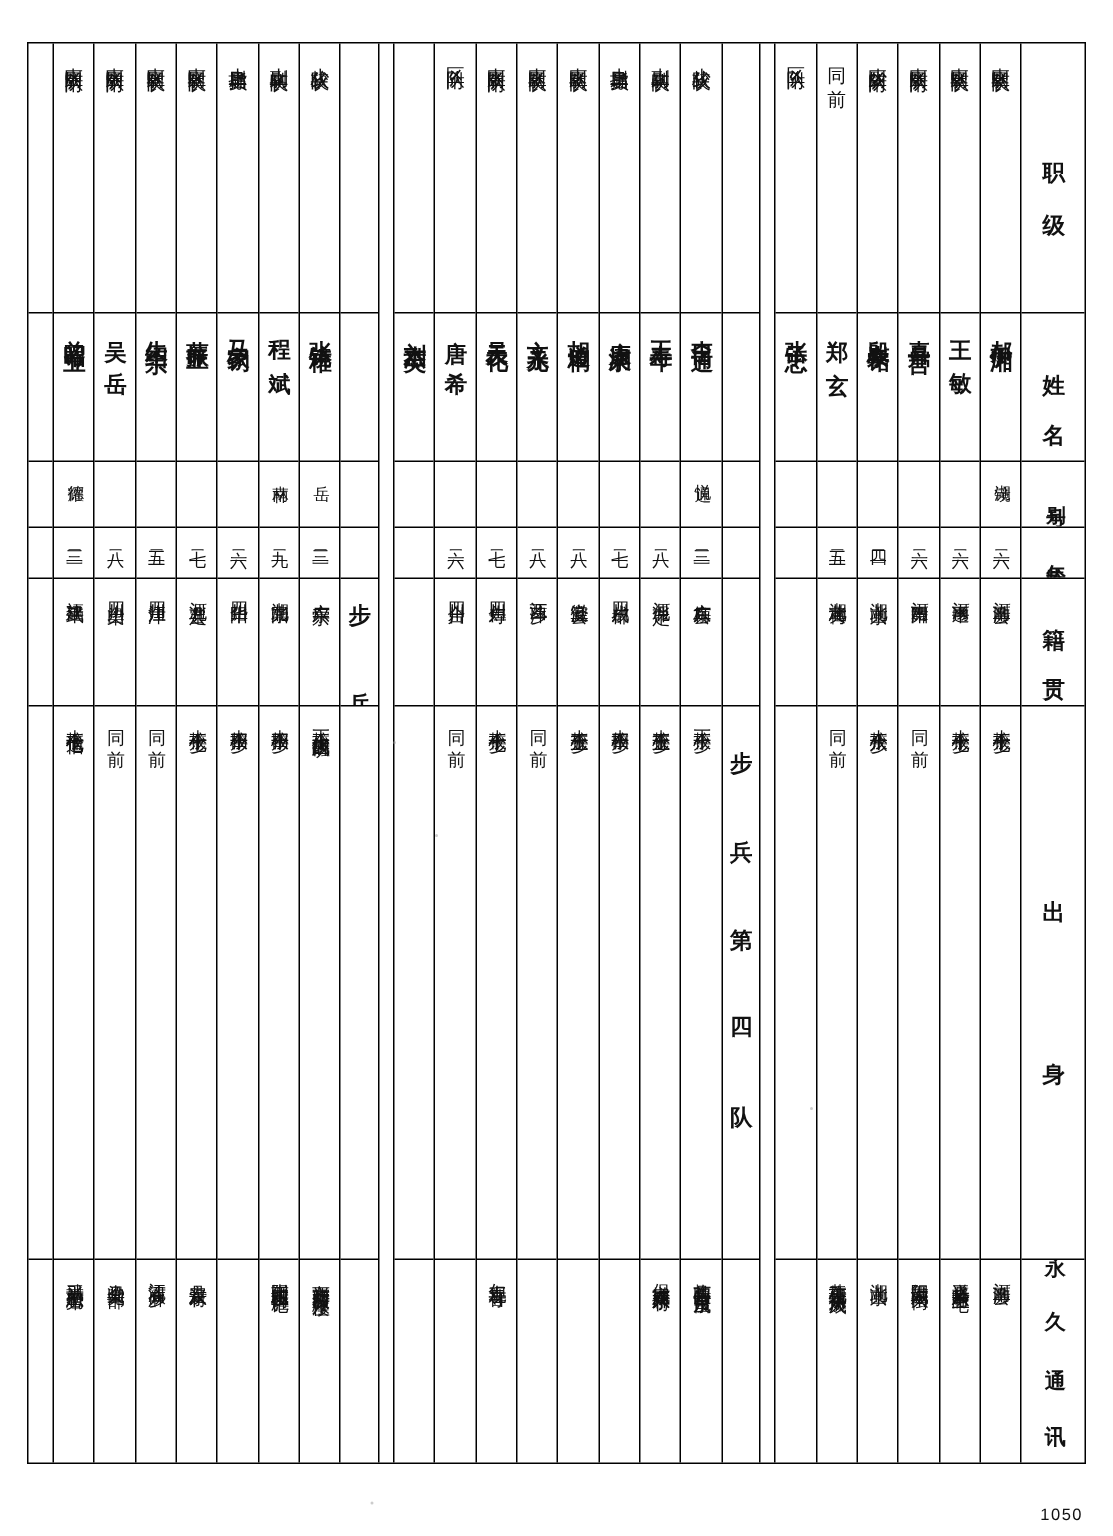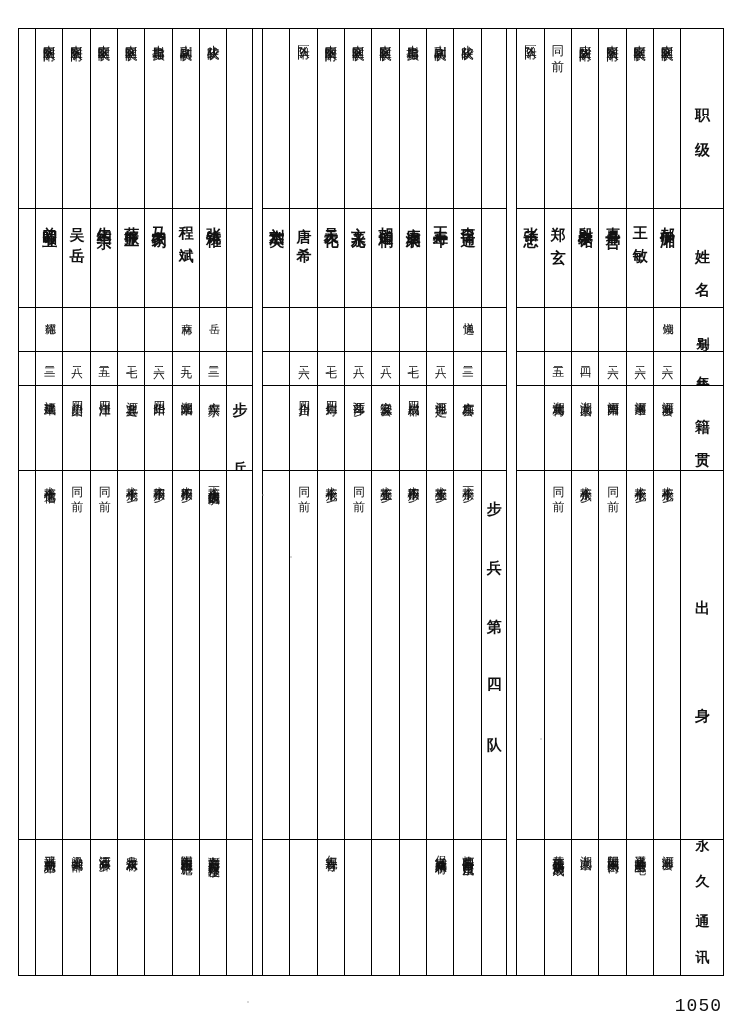--- a/index.html
+++ b/index.html
@@ -111,22 +111,22 @@
   .col.blank { width: 22px; }
 
   
   .col.gap { width: 14px; }
 
   
   .page-number {
     position: absolute;
     right: 20px;
     bottom: 8px;
-    font-size: 18px;
-    font-family: Liberation Mono, monospace;
+    font-size: 11px;
+    font-family: Liberation Sans, sans-serif;
     letter-spacing: 1px;
     color: #111;
   }
 
   
   .speck {
     position: absolute;
     background: #9a9a9a;
     border-radius: 50%;
     opacity: .5;

